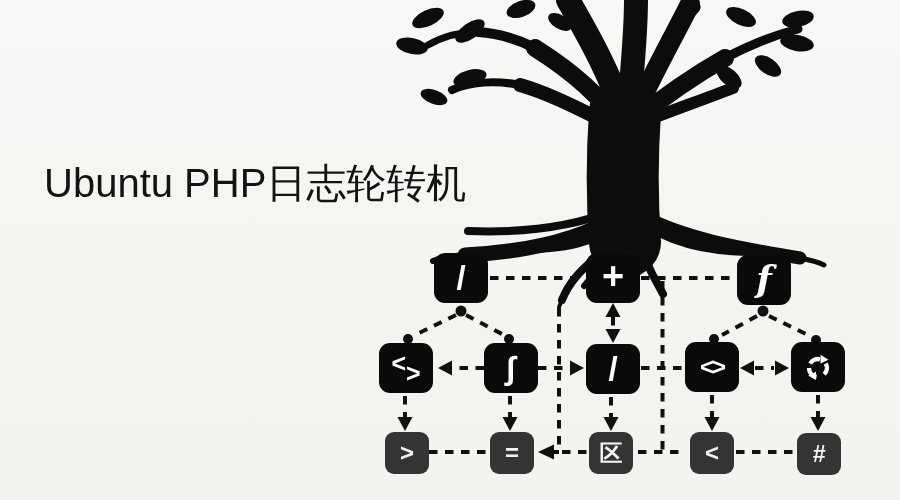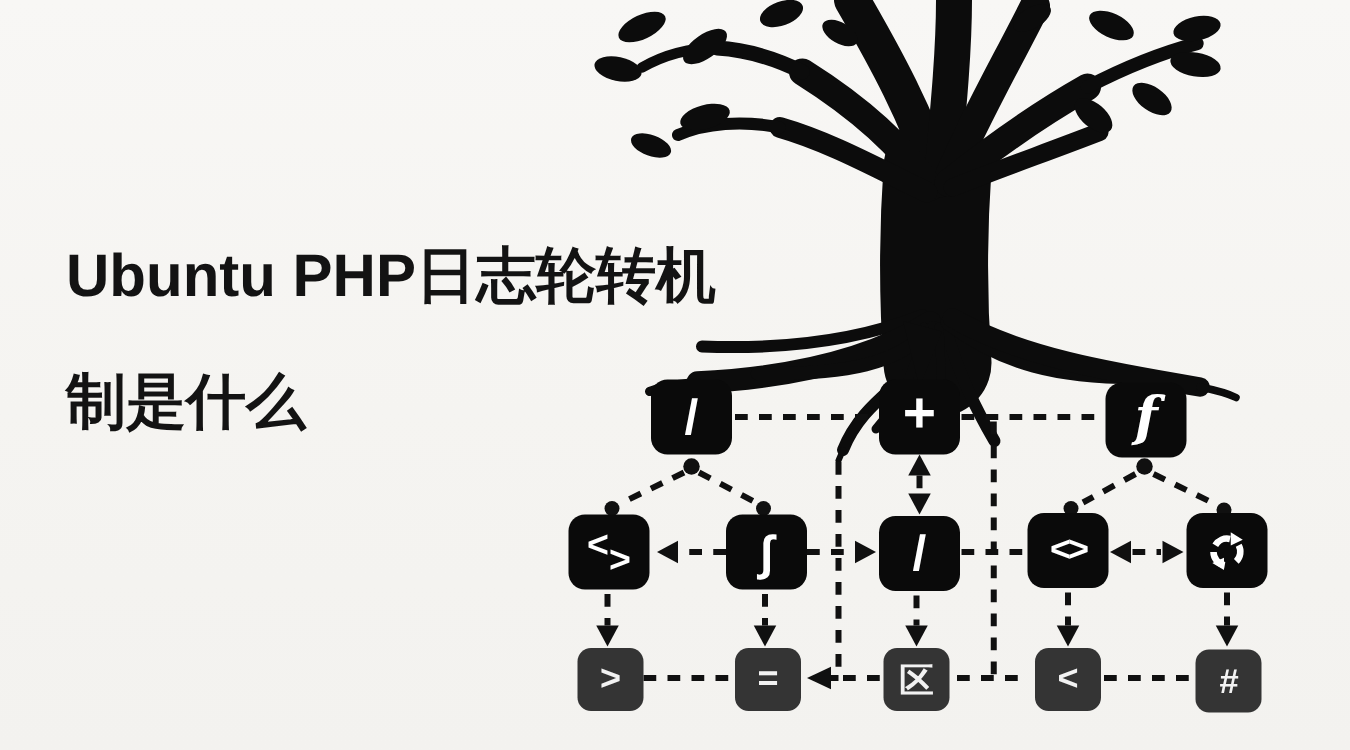--- a/index.html
+++ b/index.html
@@ -4,21 +4,21 @@
 <style>
   html,body{margin:0;padding:0;}
   body{
     width:900px;height:500px;position:relative;overflow:hidden;
     font-family:"Liberation Sans","DejaVu Sans",sans-serif;
     background:#f6f5f2;
   }
   .stage{position:absolute;inset:0;width:900px;height:500px;
     background:linear-gradient(180deg,#f8f7f5 0%,#f5f4f1 55%,#f3f2ef 100%);}
   
-  .headline{position:absolute;left:44px;color:#131313;font-weight:bold;
+  .headline{position:absolute;left:44px;color:#131313;font-weight:normal;
     font-size:40px;letter-spacing:0px;white-space:nowrap;}
   .hl1{top:156px;}
   .hl2{top:240px;}
   
   .tree-svg{position:absolute;left:380px;top:0;width:520px;height:360px;}
   .wires-svg{position:absolute;left:0;top:0;width:900px;height:500px;pointer-events:none;}
   
   .node{position:absolute;display:flex;align-items:center;justify-content:center;
     box-sizing:border-box;color:#fff;}
   .r1,.r2{width:54px;height:50px;border-radius:11px;background:#0a0a0a;}
@@ -133,21 +133,20 @@
       <polygon points="405,431 397.5,417 412.5,417"></polygon>
       <polygon points="510,431 502.5,417 517.5,417"></polygon>
       <polygon points="611,431 603.5,417 618.5,417"></polygon>
       <polygon points="712,431 704.5,417 719.5,417"></polygon>
       <polygon points="818,431 810.5,417 825.5,417"></polygon>
       <polygon points="538,452 554,444.5 554,459.5"></polygon>
     </g>
   </svg>
 
   <div class="headline hl1">Ubuntu PHP日志轮转机</div>
-  <div class="headline hl2">制是什么</div>
 
   <div class="node r1" style="left:434px;top:253px">
     <span class="sym sz-slash">/</span>
   </div>
   <div class="node r1" style="left:586px;top:253px">
     <span class="sym sz-plus">+</span>
   </div>
   <div class="node r1" style="left:737px;top:255px">
     <span class="sym-f">f</span>
   </div>

